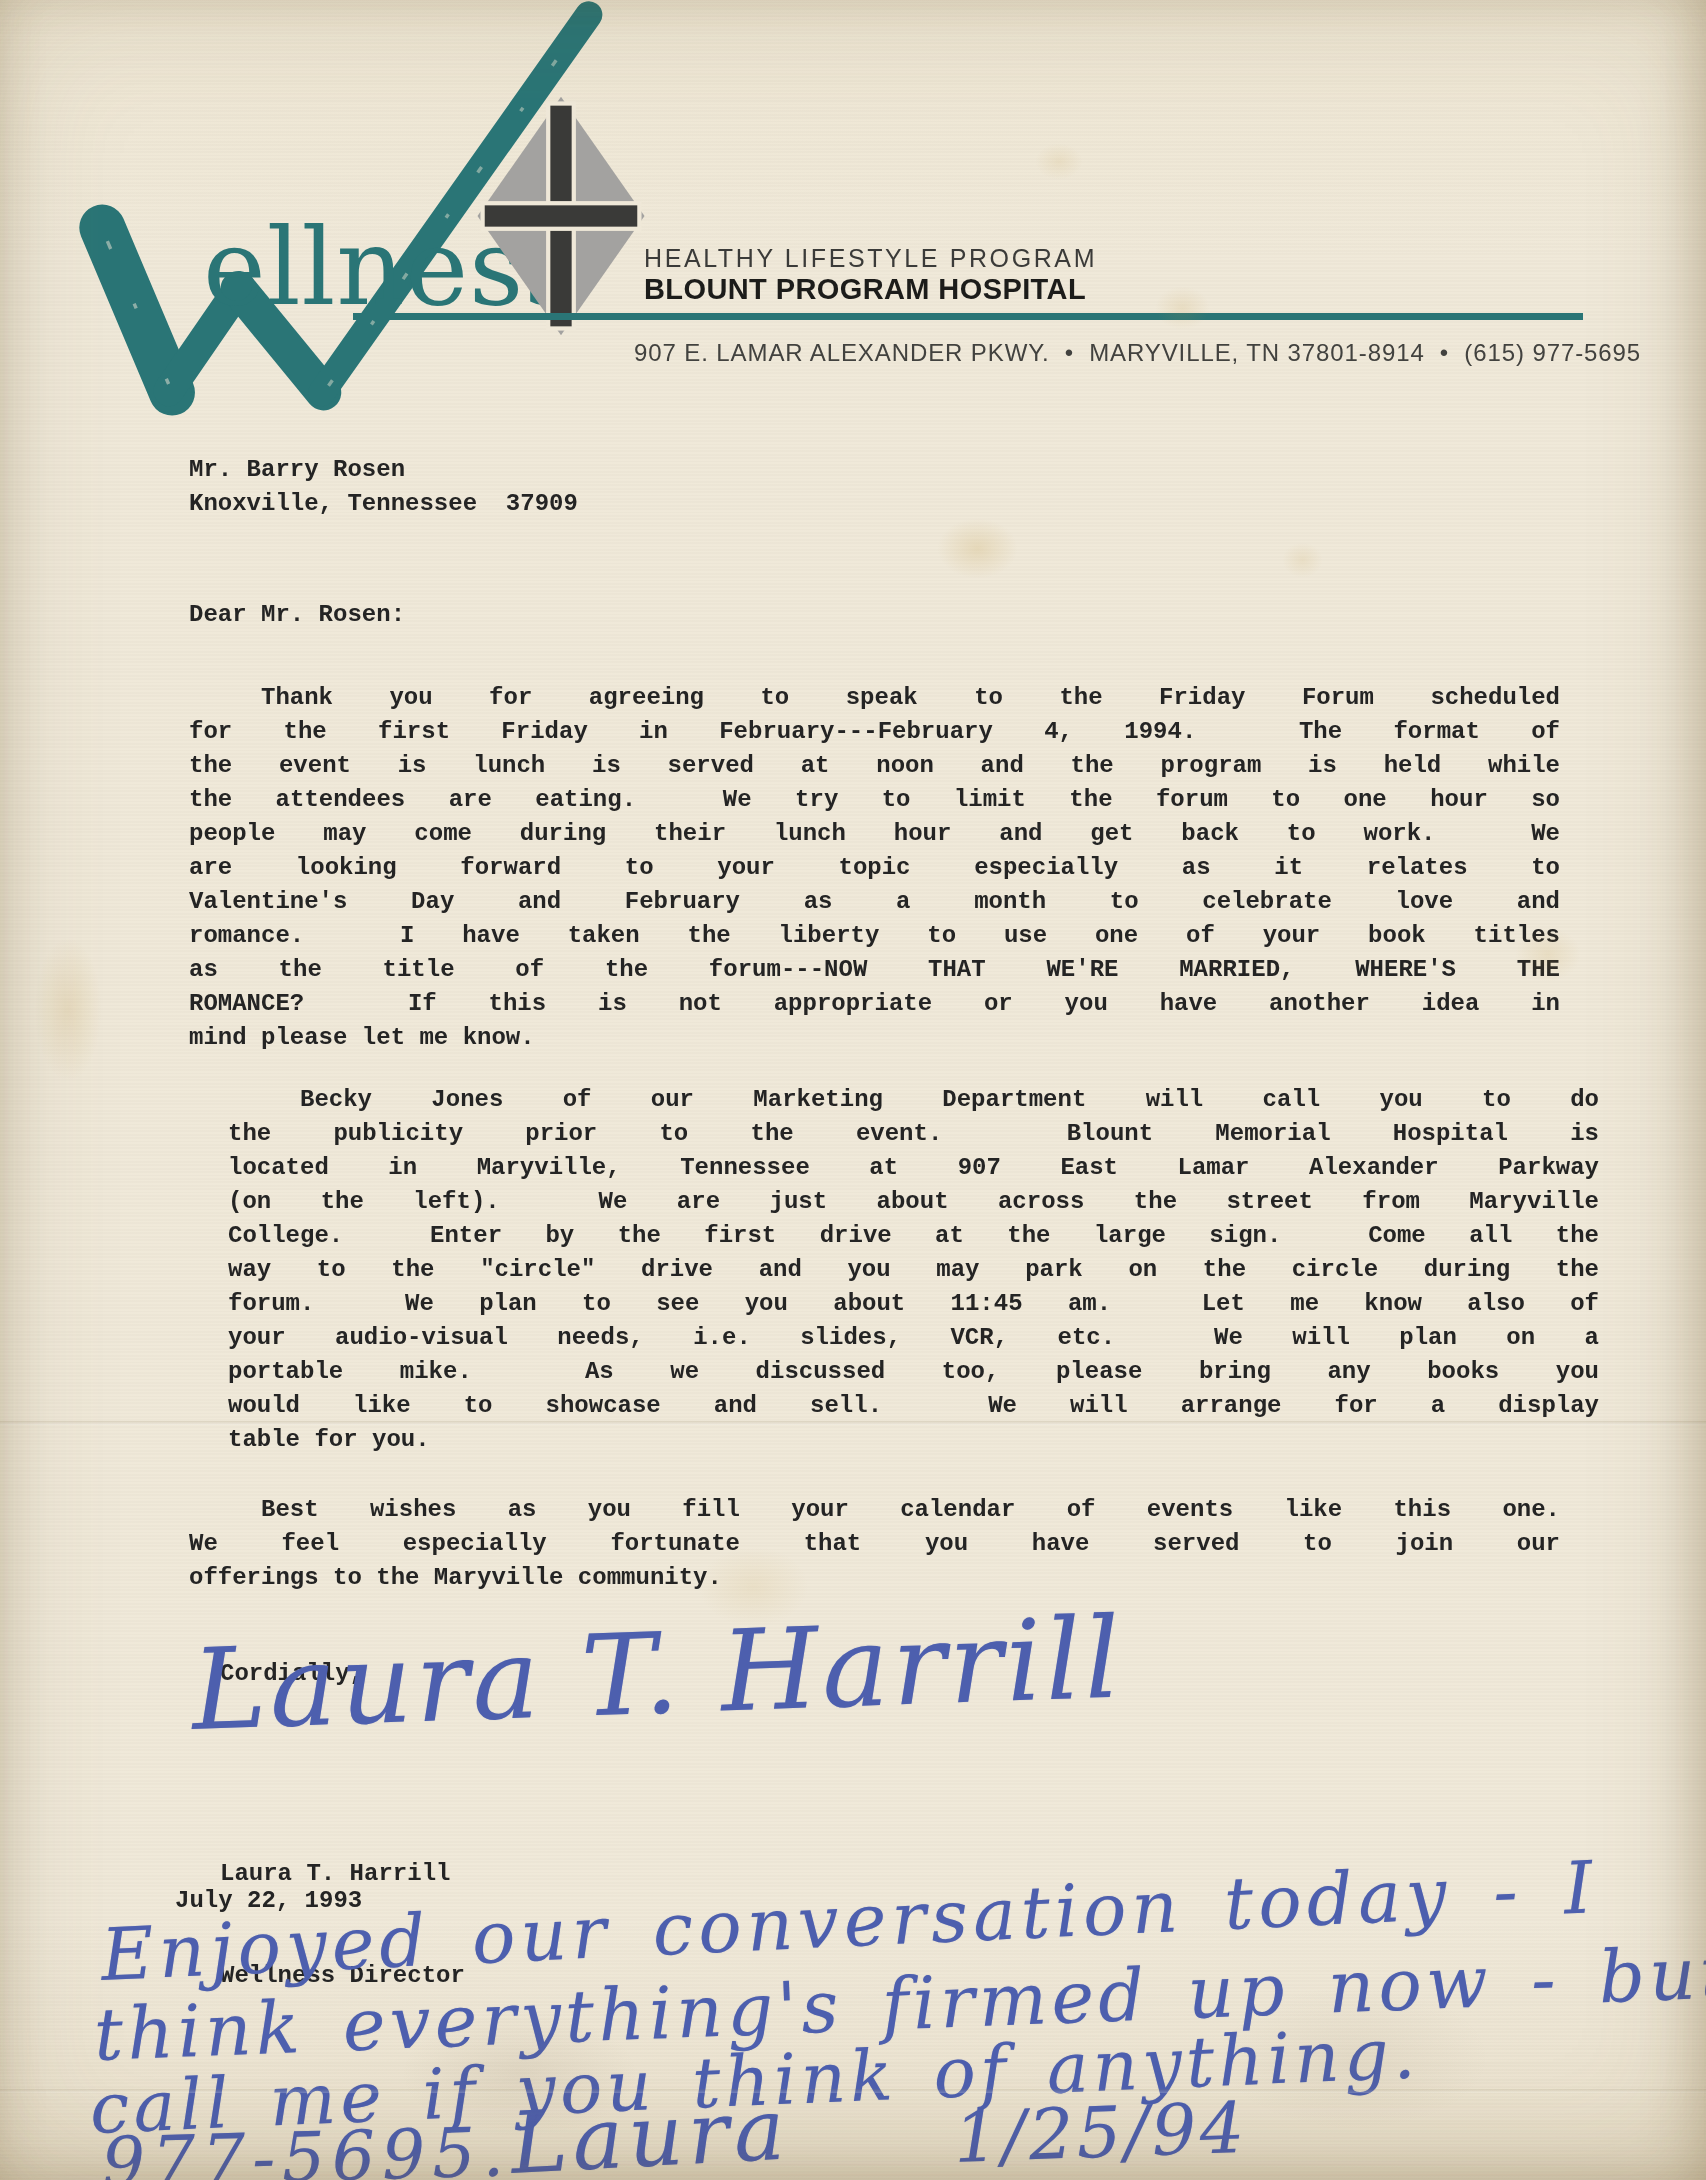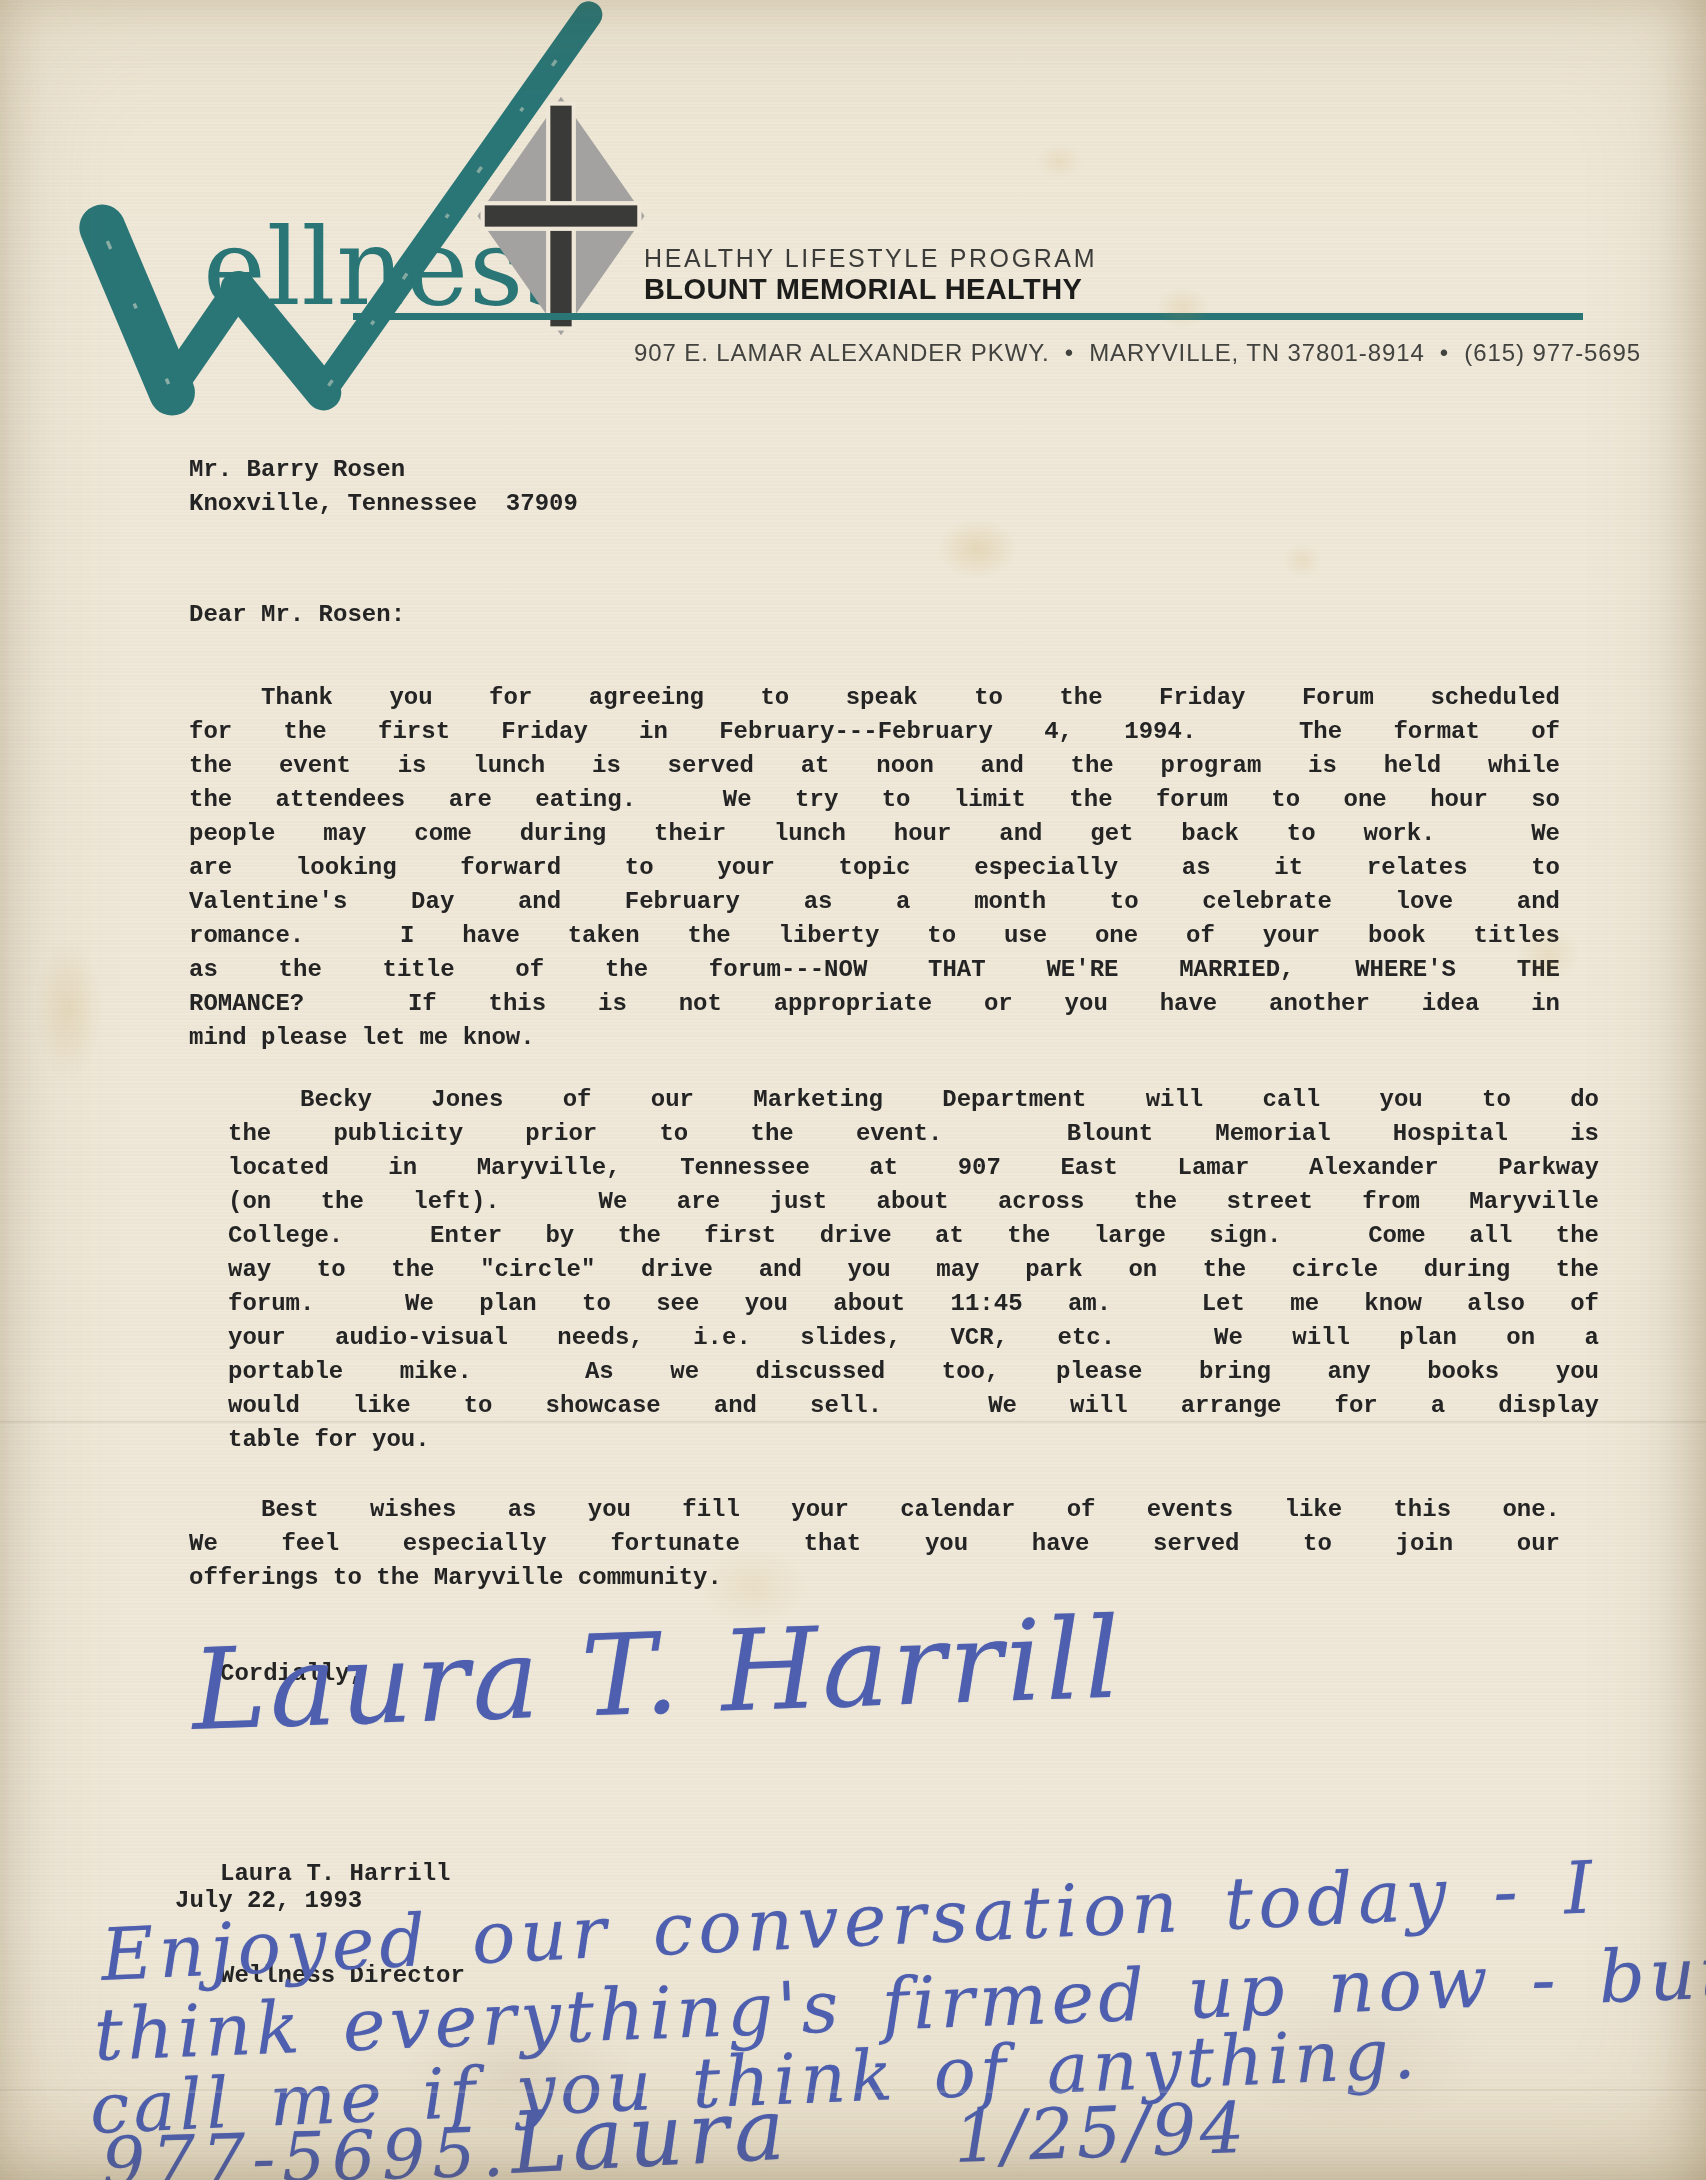--- a/index.html
+++ b/index.html
@@ -106,21 +106,21 @@
 
     <div class="wordmark-rest">ellness</div>
 
     <svg class="cross-logo" viewBox="0 0 204 284">
       <polygon points="102,2 200,142 102,282 4,142" fill="#a3a2a0"></polygon>
       <rect x="87" y="10" width="30" height="264" fill="#3a3a38" stroke="#efe8d8" stroke-width="5"></rect>
       <rect x="10" y="127" width="184" height="30" fill="#3a3a38" stroke="#efe8d8" stroke-width="5"></rect>
     </svg>
 
     <div class="program-name">HEALTHY LIFESTYLE PROGRAM</div>
-    <div class="hospital-name">BLOUNT MEMORIAL HEALTHY</div>
+    <div class="hospital-name">BLOUNT PROGRAM HOSPITAL</div>
     <div class="lh-rule"></div>
     <div class="contact-line">907 E. LAMAR ALEXANDER PKWY.  •  MARYVILLE, TN 37801-8914  •  (615) 977-5695</div>
   </div>
 
   <div class="typed col recipient"><div class="aline">Mr. Barry Rosen</div><div class="aline">Knoxville, Tennessee  37909</div></div>
 
   <div class="typed col salutation">Dear Mr. Rosen:</div>
 
   <div class="typed col para p1"><div class="tline">Thank you for agreeing to speak to the Friday Forum scheduled</div><div class="tline">for the first Friday in February---February 4, 1994.  The format of</div><div class="tline">the event is lunch is served at noon and the program is held while</div><div class="tline">the attendees are eating.  We try to limit the forum to one hour so</div><div class="tline">people may come during their lunch hour and get back to work.  We</div><div class="tline">are looking forward to your topic especially as it relates to</div><div class="tline">Valentine's Day and February as a month to celebrate love and</div><div class="tline">romance.  I have taken the liberty to use one of your book titles</div><div class="tline">as the title of the forum---NOW THAT WE'RE MARRIED, WHERE'S THE</div><div class="tline">ROMANCE?  If this is not appropriate or you have another idea in</div><div class="tline">mind please let me know.</div></div>
 

